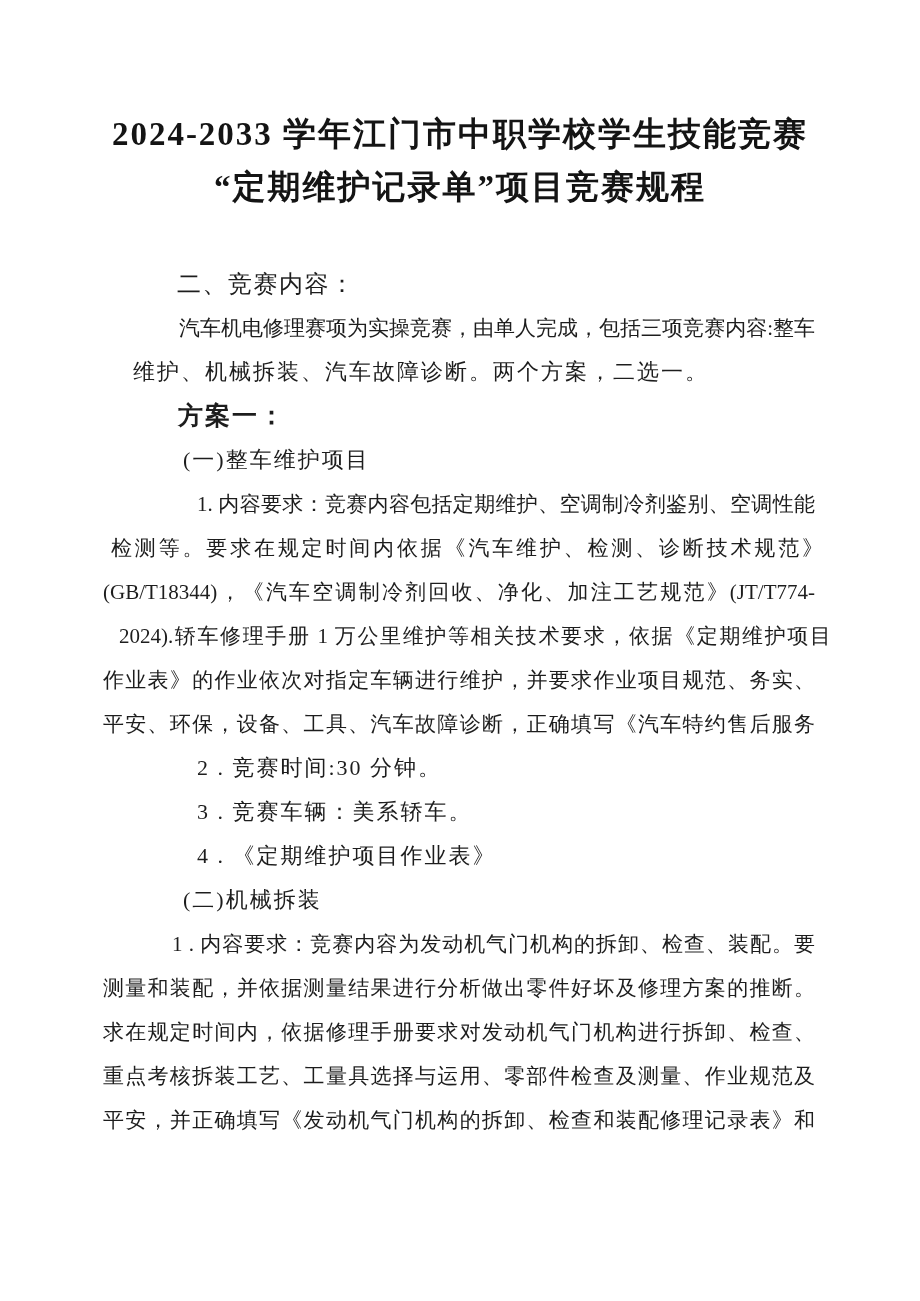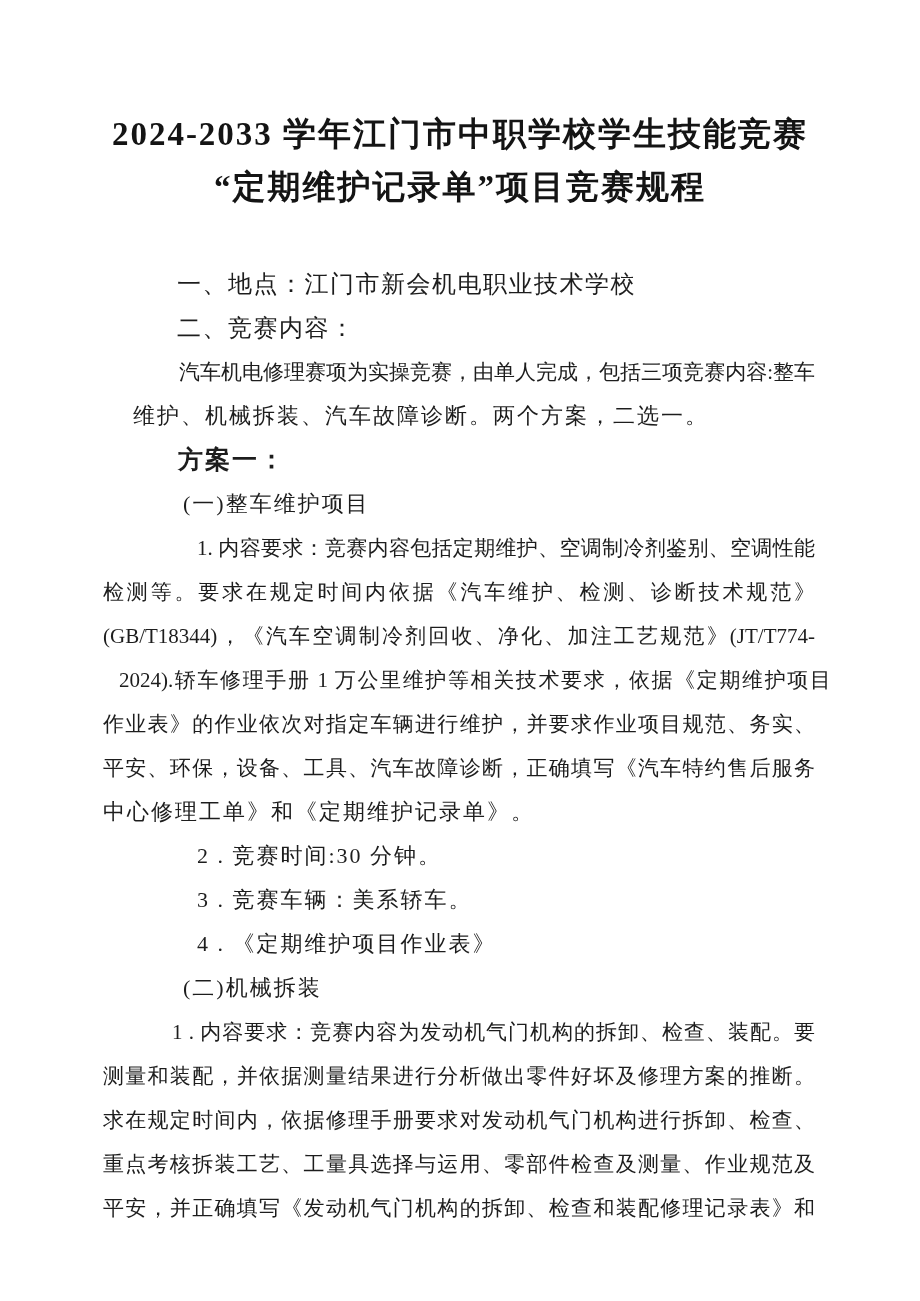--- a/index.html
+++ b/index.html
@@ -70,33 +70,31 @@
 </style>
 </head>
 <body>
 
 <div class="page">
   <div class="title-block">
     <div class="title-line">2024-2033 学年江门市中职学校学生技能竞赛</div>
     <div class="title-line">“定期维护记录单”项目竞赛规程</div>
   </div>
   <div class="body-block" id="body-block">
-      <div class="line style-heading" style="margin-left: 74px;">一、地点：江门市新会机电职业技术学校</div>
       <div class="line style-heading" style="margin-left: 74px;">二、竞赛内容：</div>
       <div class="line style-body-full" style="margin-left: 76px; width: 636px;">汽车机电修理赛项为实操竞赛，由单人完成，包括三项竞赛内容:整车</div>
       <div class="line style-body" style="margin-left: 30px;">维护、机械拆装、汽车故障诊断。两个方案，二选一。</div>
       <div class="line style-plan" style="margin-left: 75px;">方案一：</div>
       <div class="line style-body" style="margin-left: 80px;">(一)整车维护项目</div>
       <div class="line style-body-full" style="margin-left: 94px; width: 618px;">1. 内容要求：竞赛内容包括定期维护、空调制冷剂鉴别、空调性能</div>
-      <div class="line style-body-full" style="margin-left: 0px; width: 712px;">检测等。要求在规定时间内依据《汽车维护、检测、诊断技术规范》</div>
+      <div class="line style-body-full" style="margin-left: 8px; width: 712px;">检测等。要求在规定时间内依据《汽车维护、检测、诊断技术规范》</div>
       <div class="line style-body-full" style="margin-left: 0px; width: 712px;">(GB/T18344)，《汽车空调制冷剂回收、净化、加注工艺规范》(JT/T774-</div>
       <div class="line style-body-full" style="margin-left: 16px; width: 712px;">2024).轿车修理手册 1 万公里维护等相关技术要求，依据《定期维护项目</div>
       <div class="line style-body-full" style="margin-left: 0px; width: 712px;">作业表》的作业依次对指定车辆进行维护，并要求作业项目规范、务实、</div>
       <div class="line style-body-full" style="margin-left: 0px; width: 712px;">平安、环保，设备、工具、汽车故障诊断，正确填写《汽车特约售后服务</div>
-      <div class="line style-body" style="margin-left: 0px;">中心修理工单》和《定期维护记录单》。</div>
       <div class="line style-body" style="margin-left: 94px;">2 . 竞赛时间:30 分钟。</div>
       <div class="line style-body" style="margin-left: 94px;">3 . 竞赛车辆：美系轿车。</div>
       <div class="line style-body" style="margin-left: 94px;">4 . 《定期维护项目作业表》</div>
       <div class="line style-body" style="margin-left: 80px;">(二)机械拆装</div>
       <div class="line style-body-full" style="margin-left: 69px; width: 643px;">1 . 内容要求：竞赛内容为发动机气门机构的拆卸、检查、装配。要</div>
       <div class="line style-body-full" style="margin-left: 0px; width: 712px;">测量和装配，并依据测量结果进行分析做出零件好坏及修理方案的推断。</div>
       <div class="line style-body-full" style="margin-left: 0px; width: 712px;">求在规定时间内，依据修理手册要求对发动机气门机构进行拆卸、检查、</div>
       <div class="line style-body-full" style="margin-left: 0px; width: 712px;">重点考核拆装工艺、工量具选择与运用、零部件检查及测量、作业规范及</div>
       <div class="line style-body-full" style="margin-left: 0px; width: 712px;">平安，并正确填写《发动机气门机构的拆卸、检查和装配修理记录表》和</div>
     </div>

